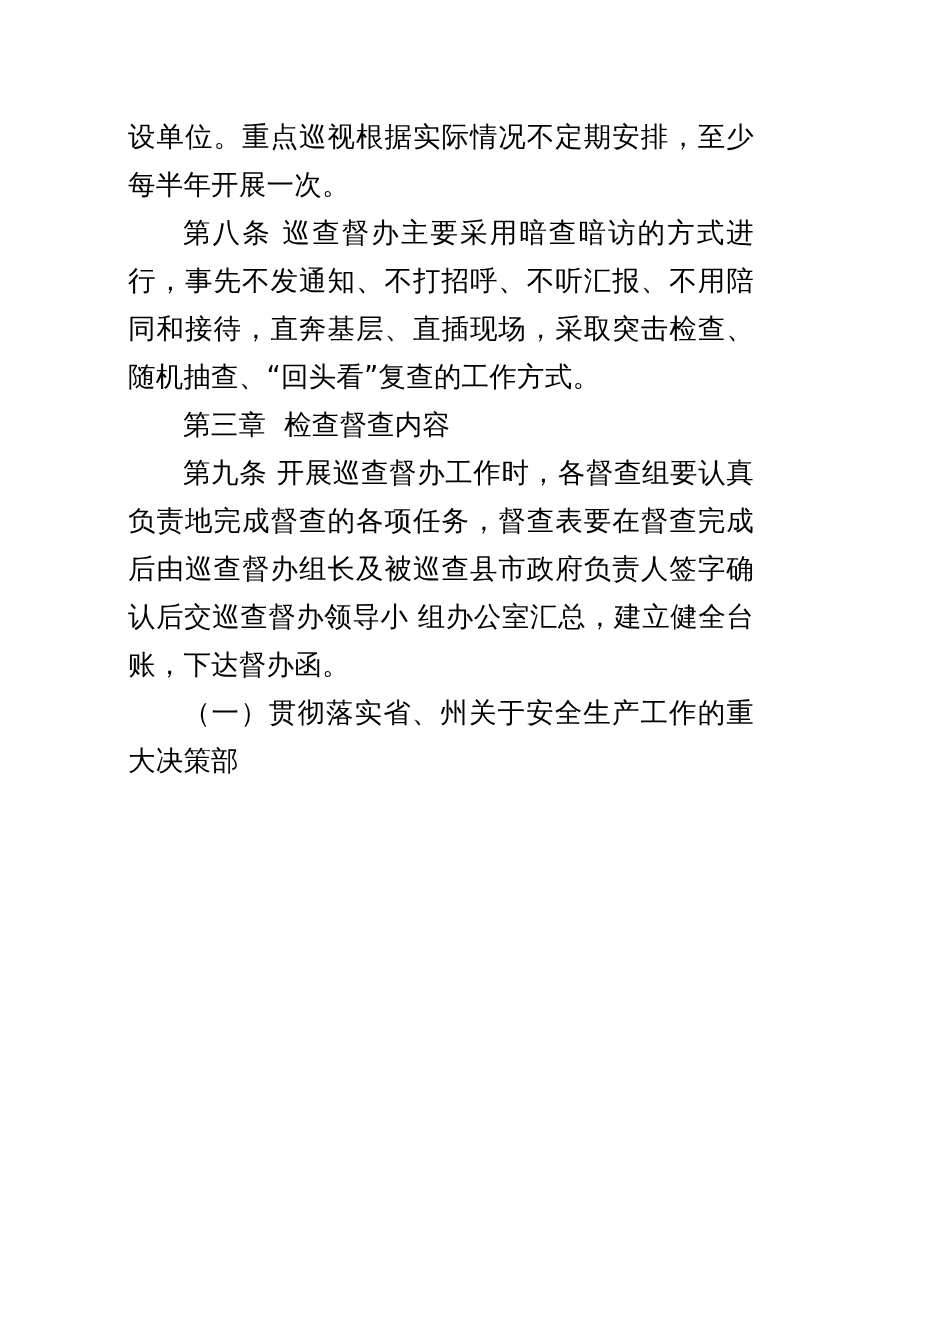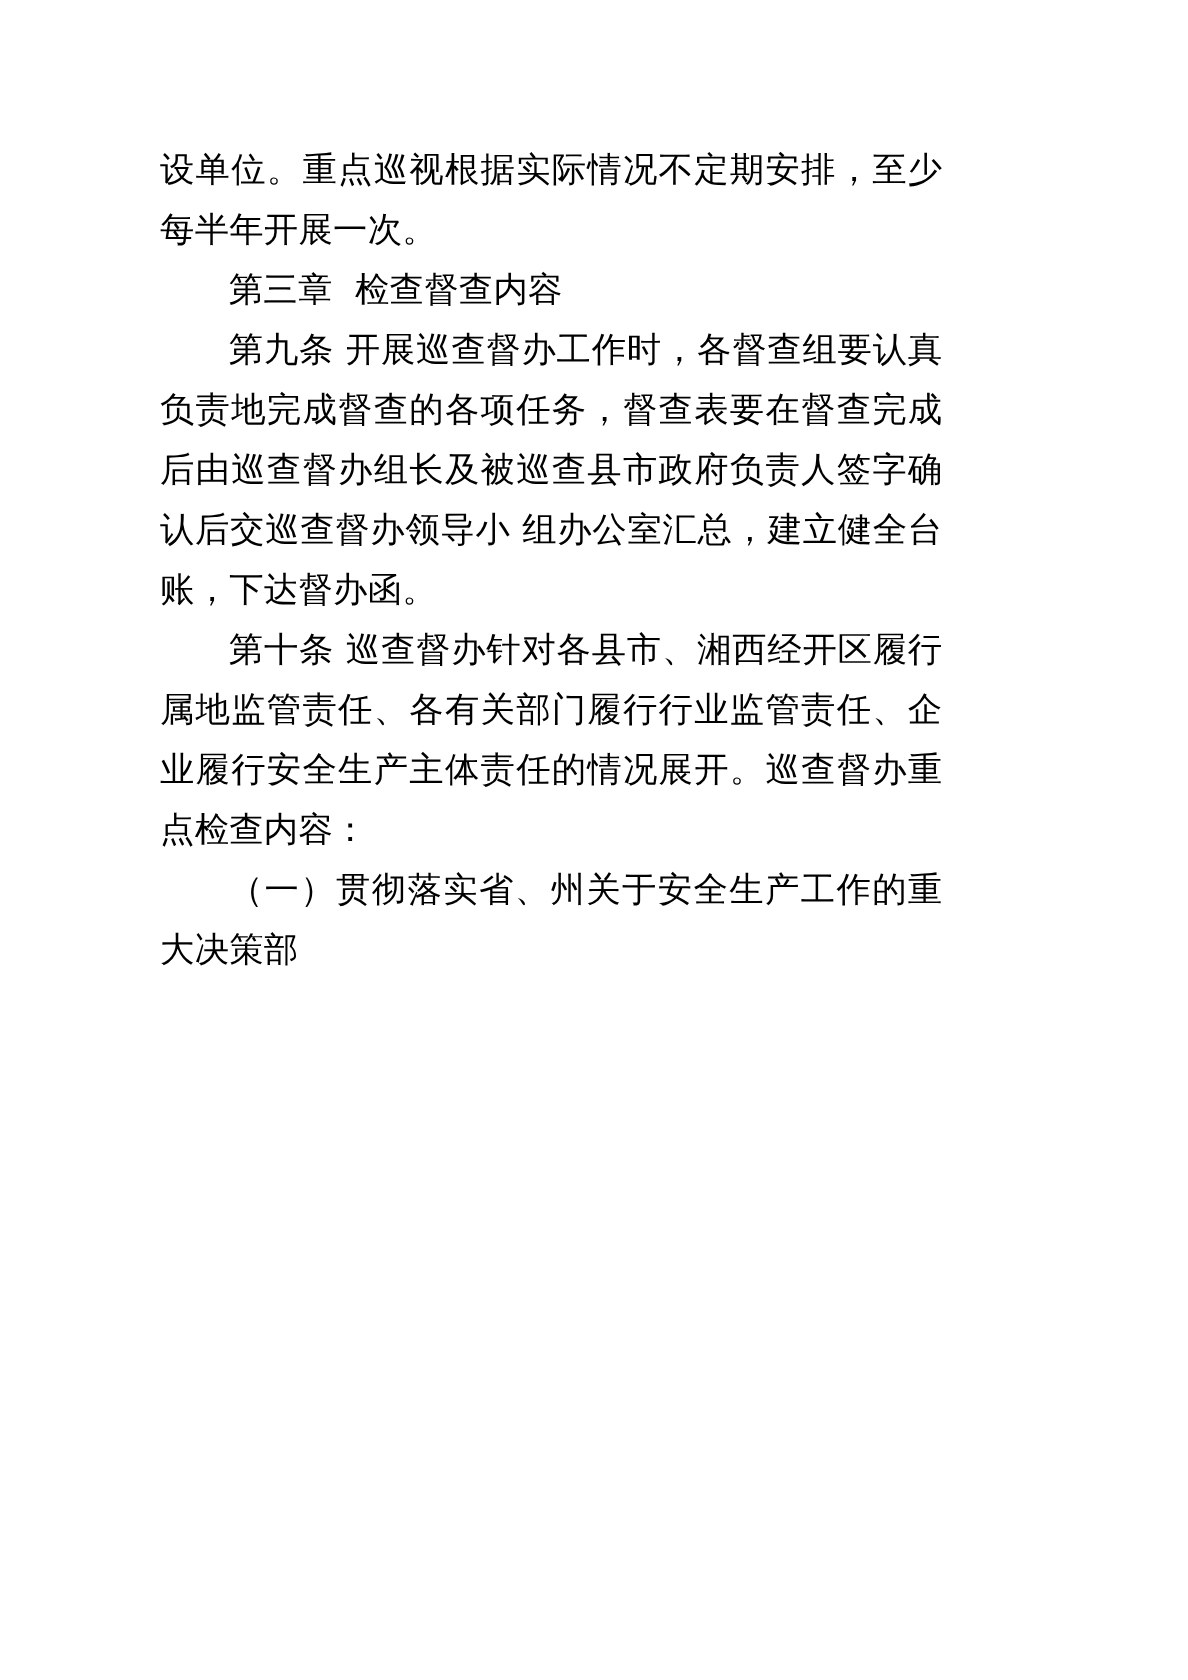--- a/index.html
+++ b/index.html
@@ -33,18 +33,18 @@
   .para.indent {
     text-indent: 2em;
   }
 </style>
 </head>
 <body>
 
 <div class="page">
   <div class="doc-body">
     <p class="para">设单位。重点巡视根据实际情况不定期安排，至少每半年开展一次。</p>
+    <p class="para indent">第八条 巡查督办主要采用暗查暗访的方式进行，事先不发通知、不打招呼、不听汇报、不用陪同和接待，直奔基层、直插现场，采取突击检查、随机抽查、“回头看”复查的工作方式。</p>
     <p class="para indent">第三章  检查督查内容</p>
     <p class="para indent">第九条 开展巡查督办工作时，各督查组要认真负责地完成督查的各项任务，督查表要在督查完成后由巡查督办组长及被巡查县市政府负责人签字确认后交巡查督办领导小 组办公室汇总，建立健全台账，下达督办函。</p>
-    <p class="para indent">第十条 巡查督办针对各县市、湘西经开区履行属地监管责任、各有关部门履行行业监管责任、企业履行安全生产主体责任的情况展开。巡查督办重点检查内容：</p>
     <p class="para indent">（一）贯彻落实省、州关于安全生产工作的重大决策部</p>
   </div>
 </div>
 
 </body></html>

